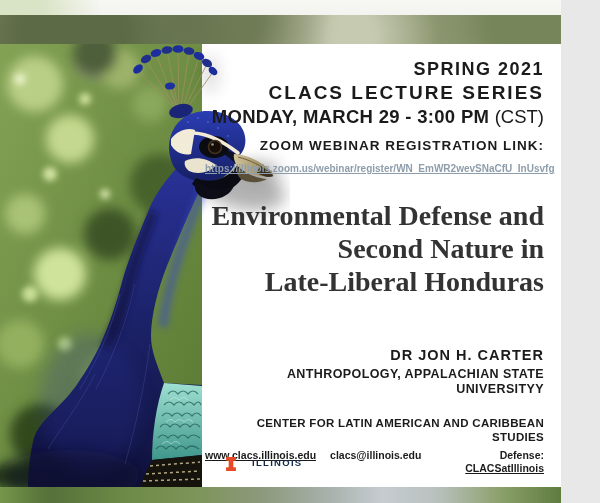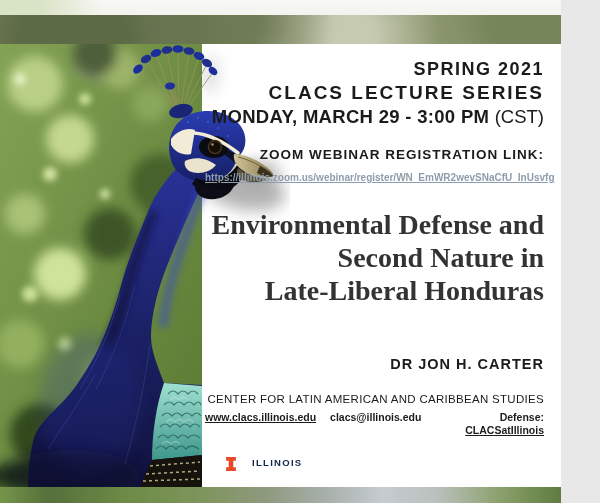--- a/index.html
+++ b/index.html
@@ -33,28 +33,28 @@
   .card{position:absolute;left:197px;top:44px;width:403px;height:443px;background:#fff;}
   
   .peacock-svg{position:absolute;left:0;top:44px;width:290px;height:443px;}
   
   .content{position:absolute;top:44px;right:17px;left:205px;bottom:16px;
     text-align:right;color:#1b1b1b;z-index:5;}
   .kicker{margin-top:13px;font-size:18px;font-weight:700;letter-spacing:1.5px;line-height:24px;}
   .series{font-size:19px;font-weight:700;letter-spacing:2px;line-height:24px;}
   .when{font-size:18.5px;font-weight:700;letter-spacing:.3px;line-height:24px;}
   .when .tz{font-weight:400;letter-spacing:0;}
-  .reg-label{margin-top:18px;font-size:13.5px;font-weight:700;letter-spacing:1px;line-height:16px;}
+  .reg-label{margin-top:9px;font-size:13.5px;font-weight:700;letter-spacing:1px;line-height:16px;}
   .reg-url{margin-top:6px;line-height:13px;}
   .reg-url a{font-size:10px;color:#8e9dab;text-decoration:underline;font-weight:700;letter-spacing:0;}
   .title{margin-top:24px;font-family:"Liberation Serif",serif;font-weight:700;
     font-size:28px;line-height:33px;color:#333;}
   .speaker{margin-top:49px;font-size:14.5px;font-weight:700;letter-spacing:1px;line-height:17px;}
   .affiliation{margin-top:3px;font-size:12.5px;font-weight:700;letter-spacing:.4px;line-height:15px;}
-  .organizer{margin-top:19px;font-size:11.5px;font-weight:400;letter-spacing:.3px;line-height:14px;}
+  .organizer{margin-top:19px;font-size:11.5px;font-weight:700;letter-spacing:.3px;line-height:14px;}
   .links-row{margin-top:5px;display:flex;justify-content:flex-end;gap:14px;
     font-size:10.5px;font-weight:700;line-height:13px;}
   .links-row a{color:#1b1b1b;text-decoration:none;}
   .u{text-decoration:underline !important;}
   
   .logo{position:absolute;left:226px;top:457px;display:flex;align-items:flex-start;gap:16px;z-index:6;}
   .logo .word{font-size:9.5px;font-weight:700;letter-spacing:1.3px;color:#13294B;}
 </style>
 </head>
 <body>
@@ -268,20 +268,21 @@
       <a href="#">https://illinois.zoom.us/webinar/register/WN_EmWR2wevSNaCfU_InUsvfg</a>
     </div>
 
     <div class="title">
       <div>Environmental Defense and</div>
       <div>Second Nature in</div>
       <div>Late-Liberal Honduras</div>
     </div>
 
     <div class="speaker">DR JON H. CARTER</div>
+    <div class="affiliation">ANTHROPOLOGY, APPALACHIAN STATE UNIVERSITYY</div>
 
     <div class="organizer">CENTER FOR LATIN AMERICAN AND CARIBBEAN STUDIES</div>
     <div class="links-row">
       <a href="#" class="u">www.clacs.illinois.edu</a>
       <a href="#">clacs@illinois.edu</a>
       <a href="#"><span>Defense: </span><span class="u">CLACSatIllinois</span></a>
     </div>
   </div>
 
   <div class="logo">

